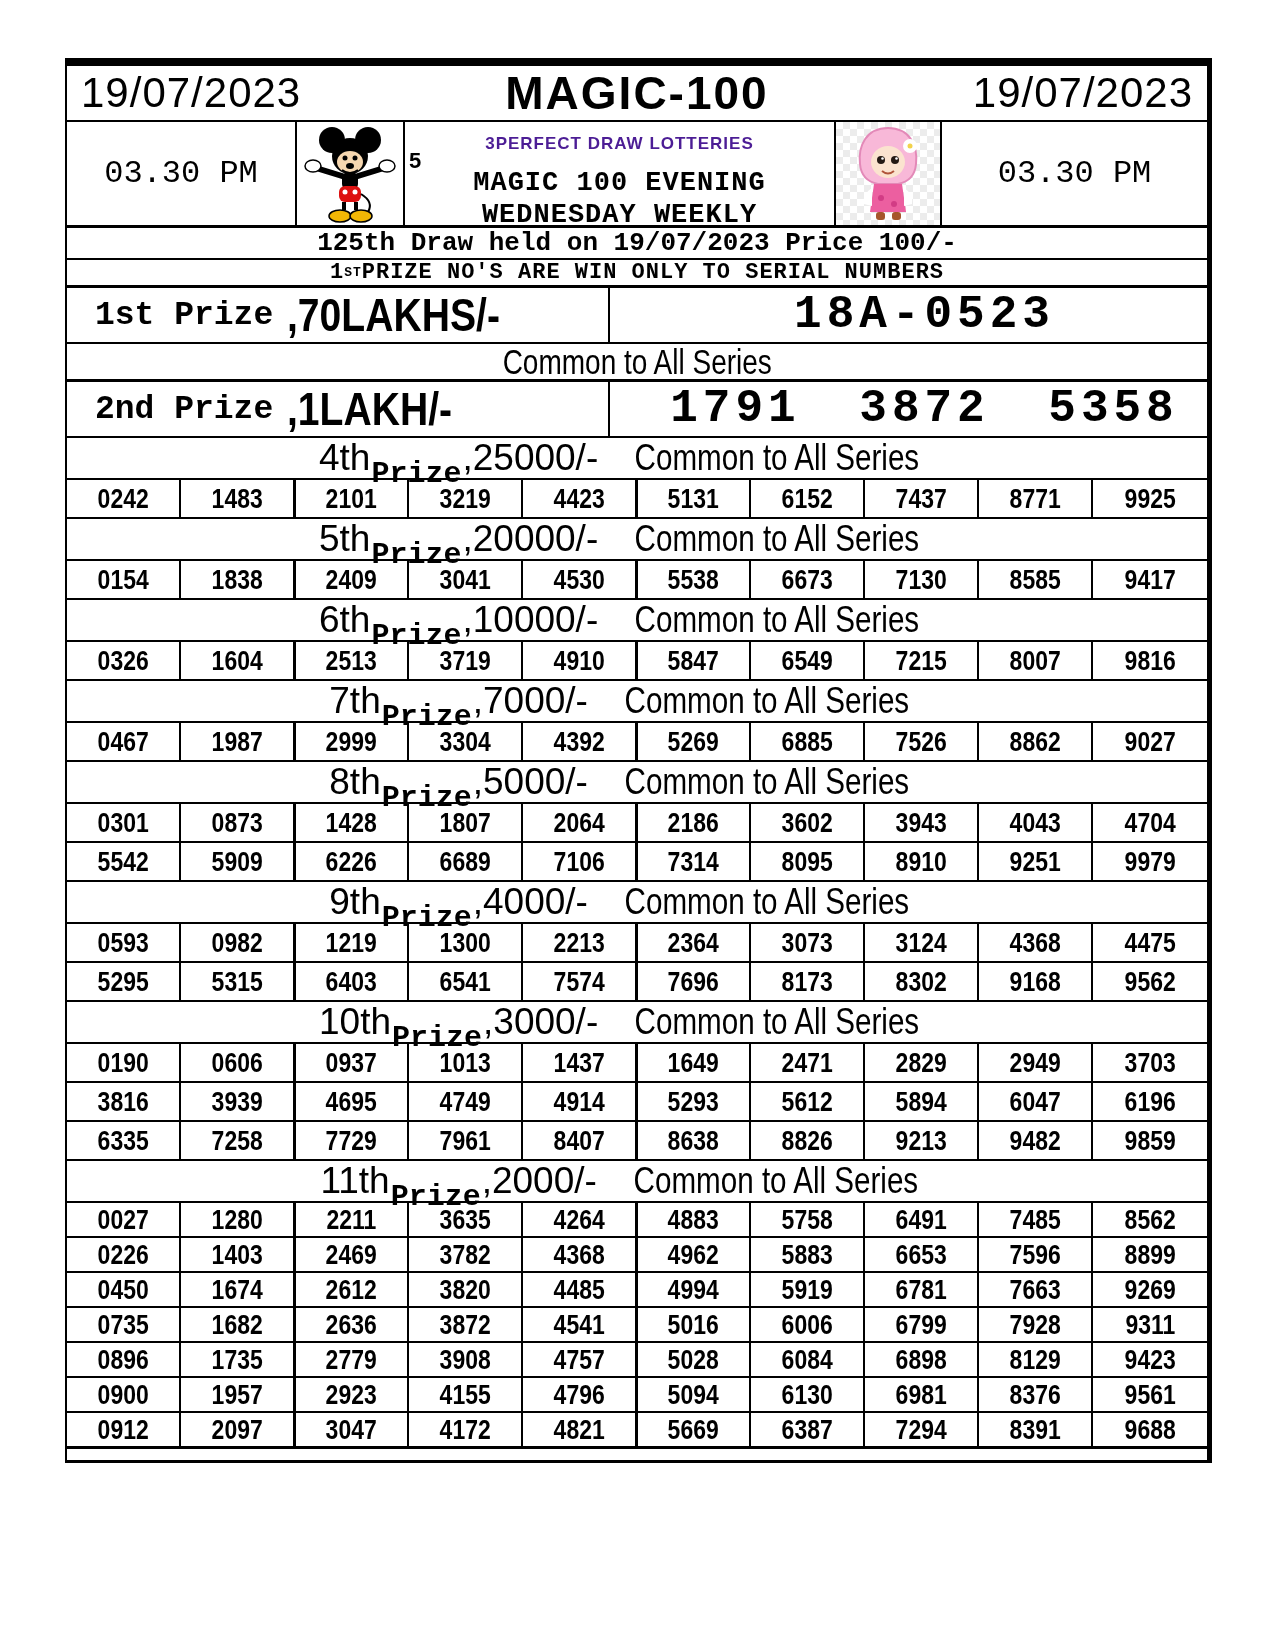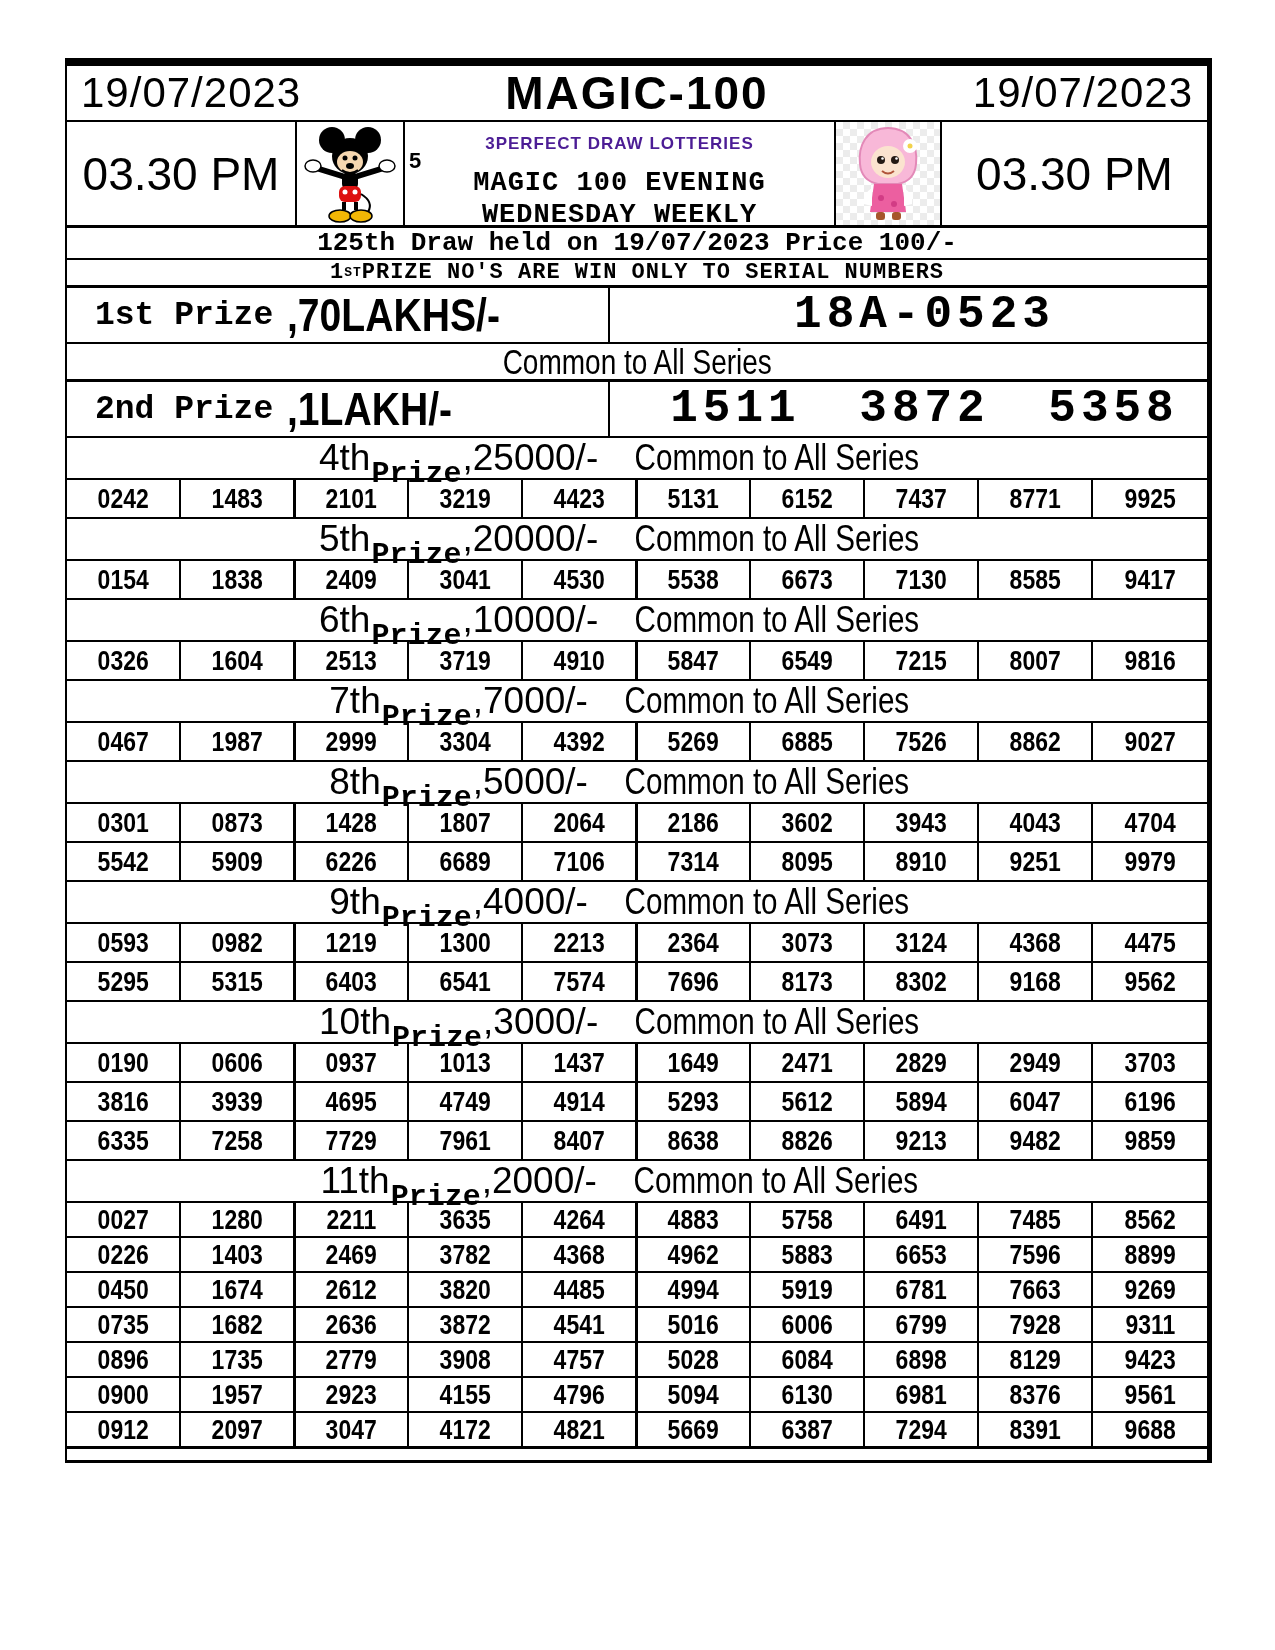--- a/index.html
+++ b/index.html
@@ -11,21 +11,21 @@
     border-left:2px solid #000; border-bottom:3px solid #000;
     display:flex; flex-direction:column; overflow:hidden; background:#fff;
   }
   
   .row-dates{ height:66px; border-bottom:2px solid #000; display:flex; align-items:center; padding:0 14px; }
   .row-dates .date{ font-size:42px; letter-spacing:1px; width:310px; }
   .row-dates .date.right{ text-align:right; }
   .row-dates .main-title{ flex:1; text-align:center; font-size:46px; font-weight:600; letter-spacing:2px; }
   .row-strip{ height:106px; border-bottom:3px solid #000; display:flex; }
   .cell{ height:100%; }
-  .c-time{ width:228px; display:flex; align-items:center; justify-content:center; font-size:46px; }
+  .c-time{ width:228px; display:flex; align-items:center; justify-content:center; font-size:32px;font-family:Liberation Mono, monospace; }
   .c-time.right{ width:265px; }
   .c-mickey{ width:110px; border-left:2px solid #000; border-right:2px solid #000; display:flex; align-items:center; justify-content:center; }
   .c-center{ flex:1; position:relative; text-align:center; padding-top:6px; }
   .five{ position:absolute; left:4px; top:26px; font-size:22px; font-weight:bold; }
   .org-line{ font-size:17px; font-weight:bold; color:#4c1d95; letter-spacing:1px; margin-top:6px; }
   .draw-name{ font-family:"Liberation Mono", monospace; font-weight:bold; font-size:27px; letter-spacing:1px; margin-top:14px; }
   .draw-sched{ font-family:"Liberation Mono", monospace; font-weight:bold; font-size:27px; letter-spacing:1px; margin-top:2px; }
   .c-girl{ width:108px; border-left:2px solid #000; border-right:2px solid #000;
     background: conic-gradient(#ececec 25%, #fff 0 50%, #ececec 0 75%, #fff 0) 0 0/14px 14px;
     display:flex; align-items:center; justify-content:center; }
@@ -149,21 +149,21 @@
 
   <div class="row-common">
     <span class="cond">Common to All Series</span>
   </div>
 
   <div class="prize-row r2">
     <div class="prize-left">
       <span class="prize-label">2nd Prize</span>
       <span class="prize-amount">,1LAKH/-</span>
     </div>
-    <div class="prize-nums">1511 3872 5358</div>
+    <div class="prize-nums">1791 3872 5358</div>
   </div>
 
 
   <div id="prize-sections">
       <div class="sec-header">
         <span class="ord">4th</span>
         <span class="pword">Prize</span>
         <span class="amt">,25000/-</span>
         <span class="sfx"><span class="cond">Common to All Series</span></span>
       </div>

